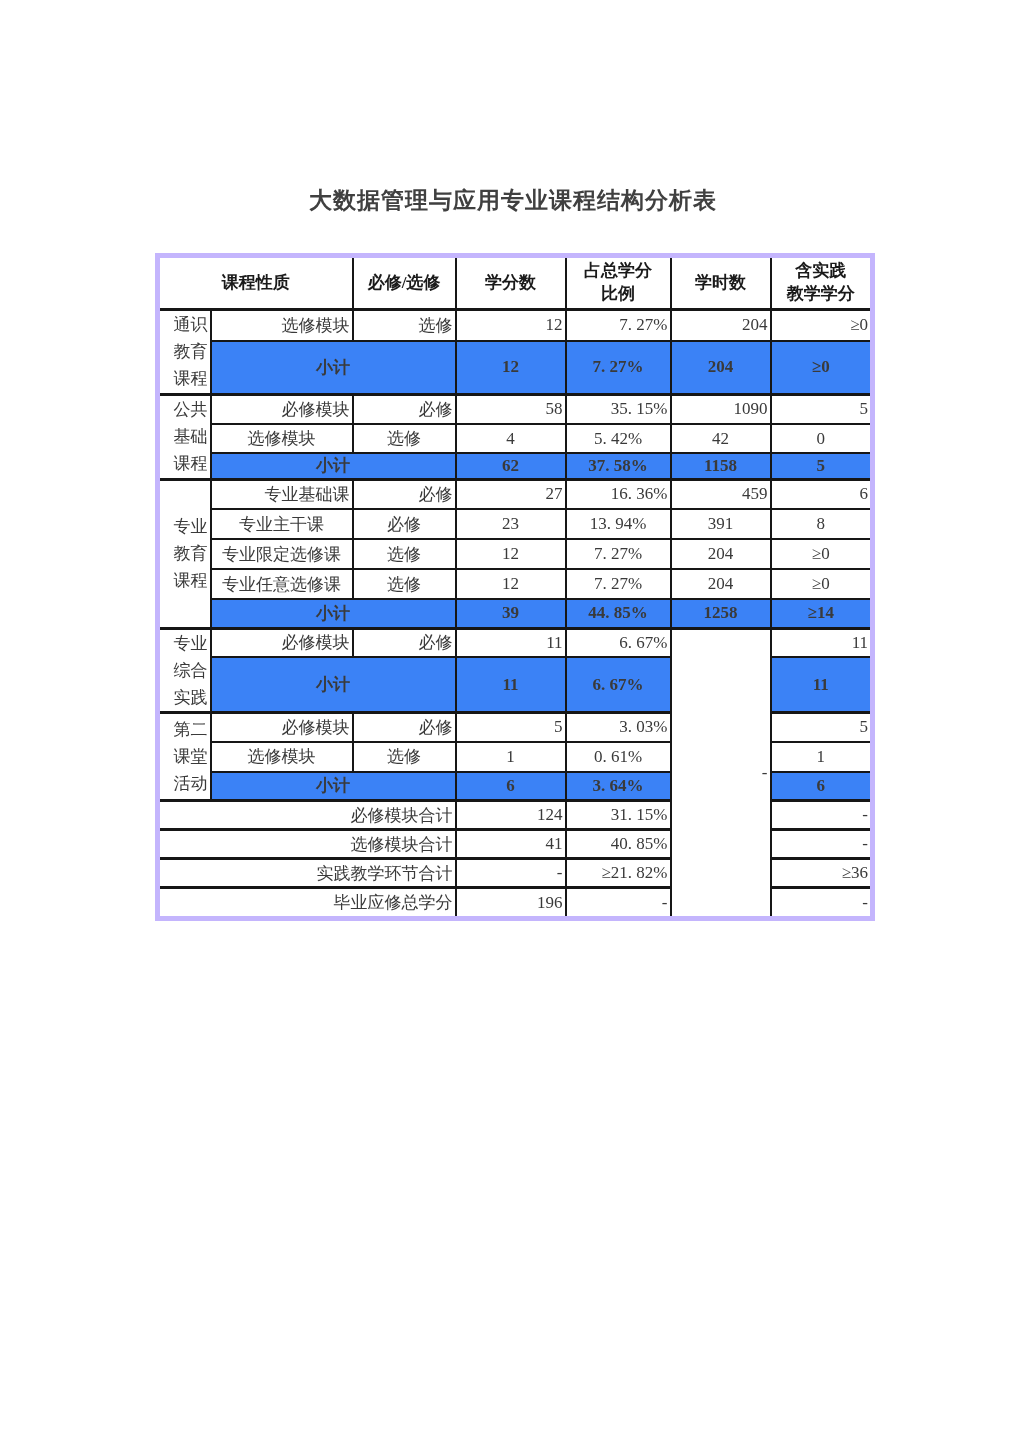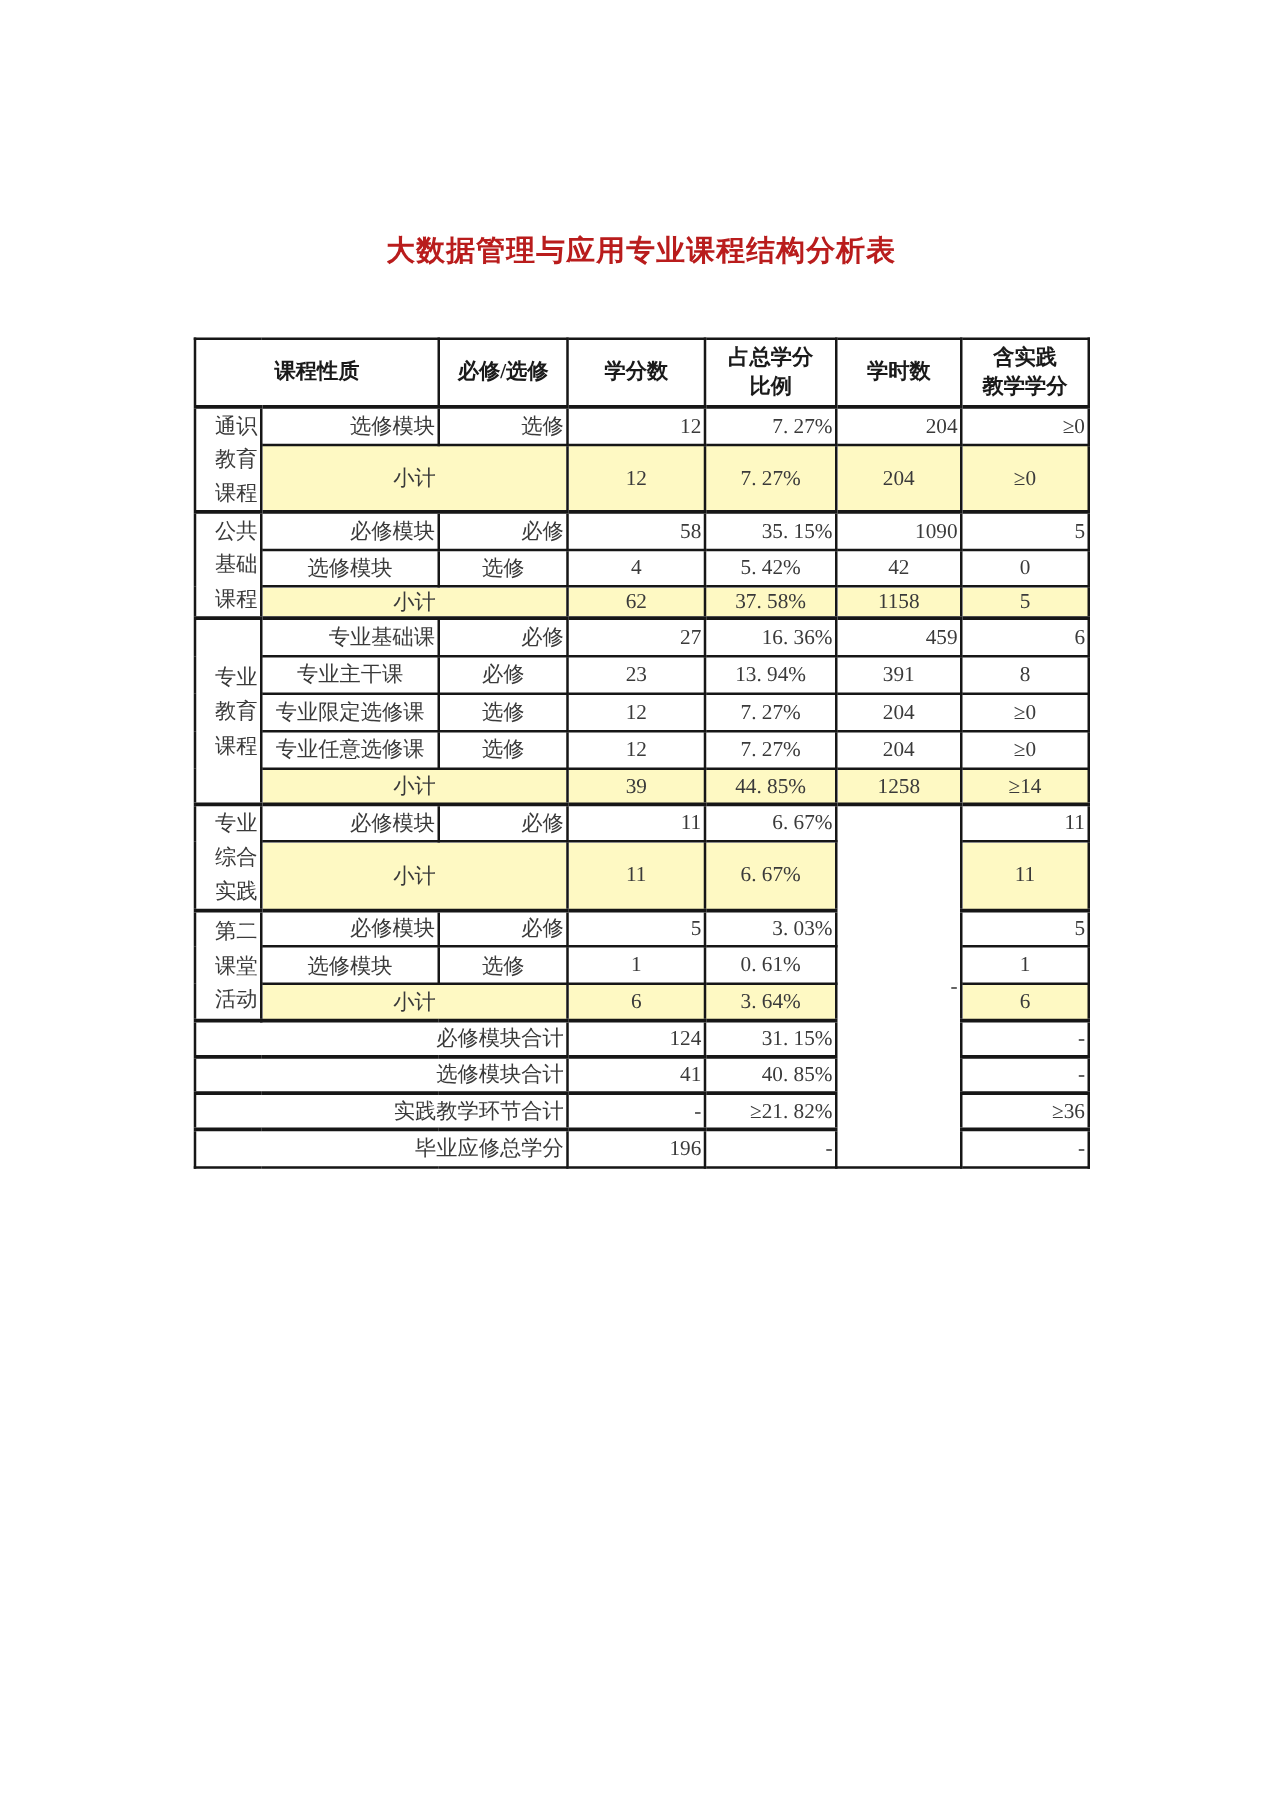--- a/index.html
+++ b/index.html
@@ -7,41 +7,40 @@
     width:1024px; height:1448px;
     background:#ffffff;
     font-family:"Liberation Serif","DejaVu Serif",serif;
     color:#333333;
   }
   .page { position:relative; width:1024px; height:1448px; background:#ffffff; overflow:hidden; }
 
   .doc-title {
     position:absolute; top:185px; left:155px; width:716px;
     text-align:center; font-size:23px; font-weight:bold;
-    color:#b91c1c; letter-spacing:1px;
+    color:#404040; letter-spacing:1px;
   }
 
   table.struct {
     position:absolute; top:253px; left:155px;
     border-collapse:collapse; table-layout:fixed;
-    border:2px solid #c4b5fd;
-    margin-top:17px;
+    border:5px solid #c4b5fd;
   }
   .struct td, .struct th {
     border:2px solid #161616;
     text-align:center; vertical-align:middle;
     font-size:17px; padding:0 2px; overflow:hidden;
     color:#3a3a3a;
   }
   .struct th {
     font-weight:bold; color:#1a1a1a;
     white-space:pre-line; line-height:1.35;
   }
   .cat { white-space:pre-line; line-height:1.6; color:#333; }
-  .shade { background:#fef9c3; }
+  .shade { background:#3b82f6;font-weight:bold; }
   .thick-top td, .thick-top th { border-top-width:3px;text-align:right; }
   .merged-hours { background:#ffffff; }
 </style>
 </head>
 <body>
 
 <div class="page">
 
   <div class="doc-title">大数据管理与应用专业课程结构分析表</div>
 

